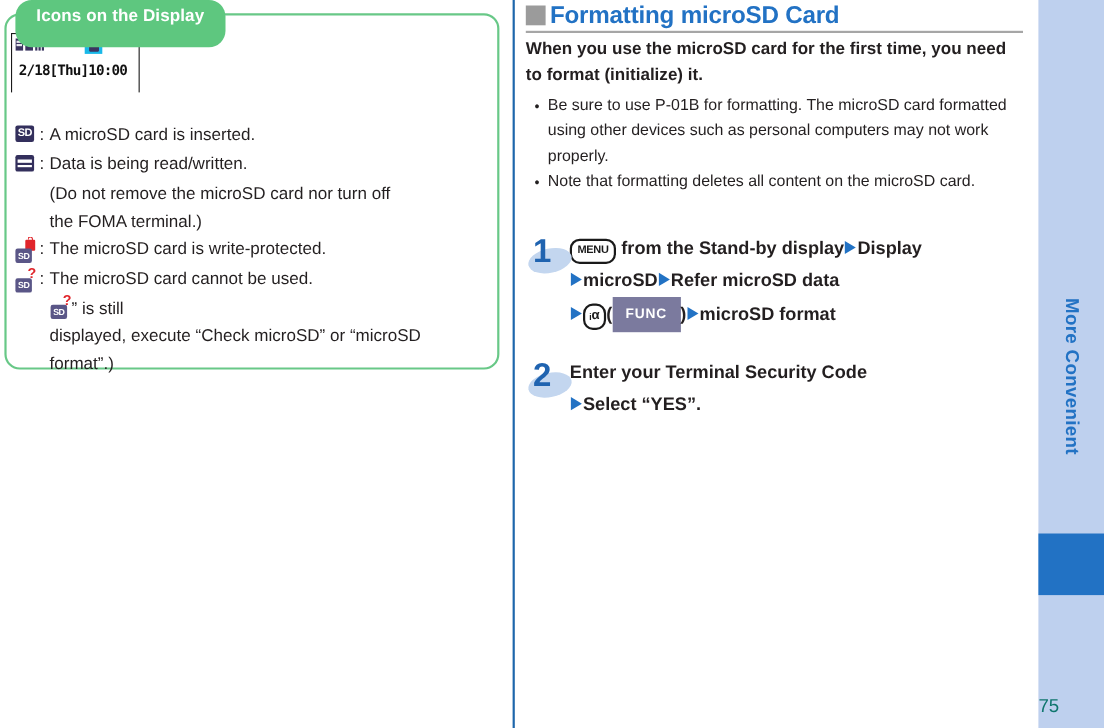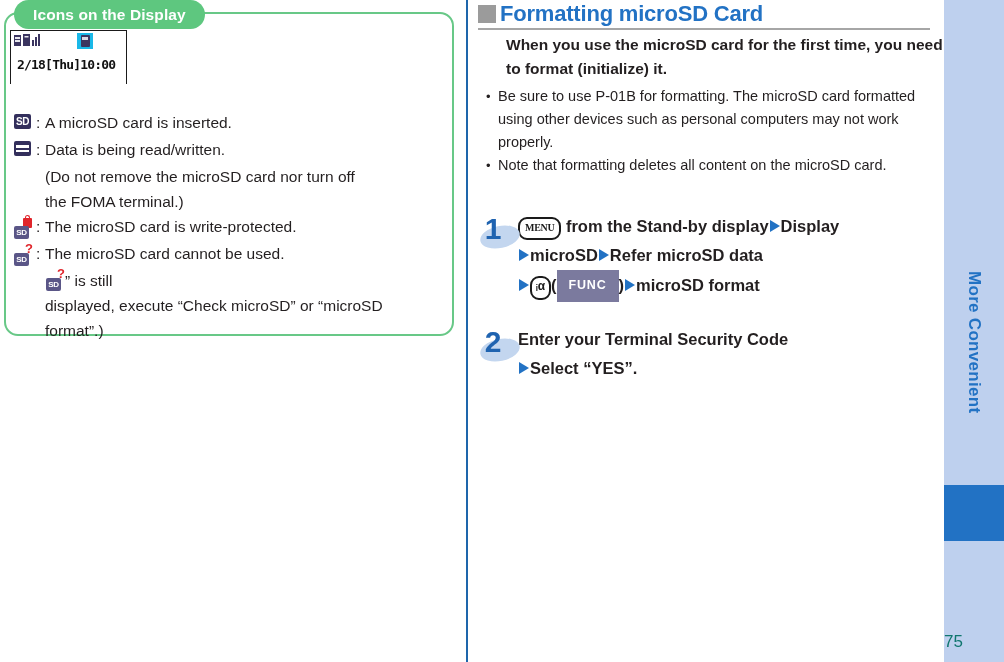--- a/index.html
+++ b/index.html
@@ -34,21 +34,21 @@
     border: 2px solid #68c887;
     border-radius: 14px;
     box-sizing: border-box;
     background: #ffffff;
   }
 
   #icons-panel-tab {
     position: absolute;
     left: 14px;
     top: 0px;
-    height: 29px;
+    height: 43px;
     padding: 0 19px;
     background: #5ec77f;
     border-radius: 15px;
     color: #ffffff;
     font-size: 15.5px;
     font-weight: bold;
     line-height: 29px;
     letter-spacing: 0.1px;
     white-space: nowrap;
     z-index: 5;
@@ -307,21 +307,20 @@
 
   #lead-paragraph {
     position: absolute;
     left: 0;
     top: 33px;
     width: 452px;
     font-size: 15.5px;
     font-weight: bold;
     color: #231f20;
     line-height: 24px;
-    margin-left: 28px;
   }
 
   #bullet-list {
     position: absolute;
     left: 8px;
     top: 85px;
     width: 446px;
     font-size: 14.5px;
     color: #231f20;
     line-height: 23px;
@@ -387,21 +386,21 @@
     border: 2px solid #1a1a1a;
     border-radius: 9px;
     padding: 0 5px;
     height: 19px;
     line-height: 17px;
     font-size: 10px;
     font-weight: bold;
     color: #1a1a1a;
     vertical-align: 1px;
     letter-spacing: -0.3px;
-    font-family: Liberation Serif, serif;
+    font-family: Liberation Sans, sans-serif;
     background: #ffffff;
   }
   .key-ia {
     display: inline-block;
     border: 2px solid #1a1a1a;
     border-radius: 9px;
     padding: 0 4px;
     height: 20px;
     line-height: 17px;
     font-size: 12px;

